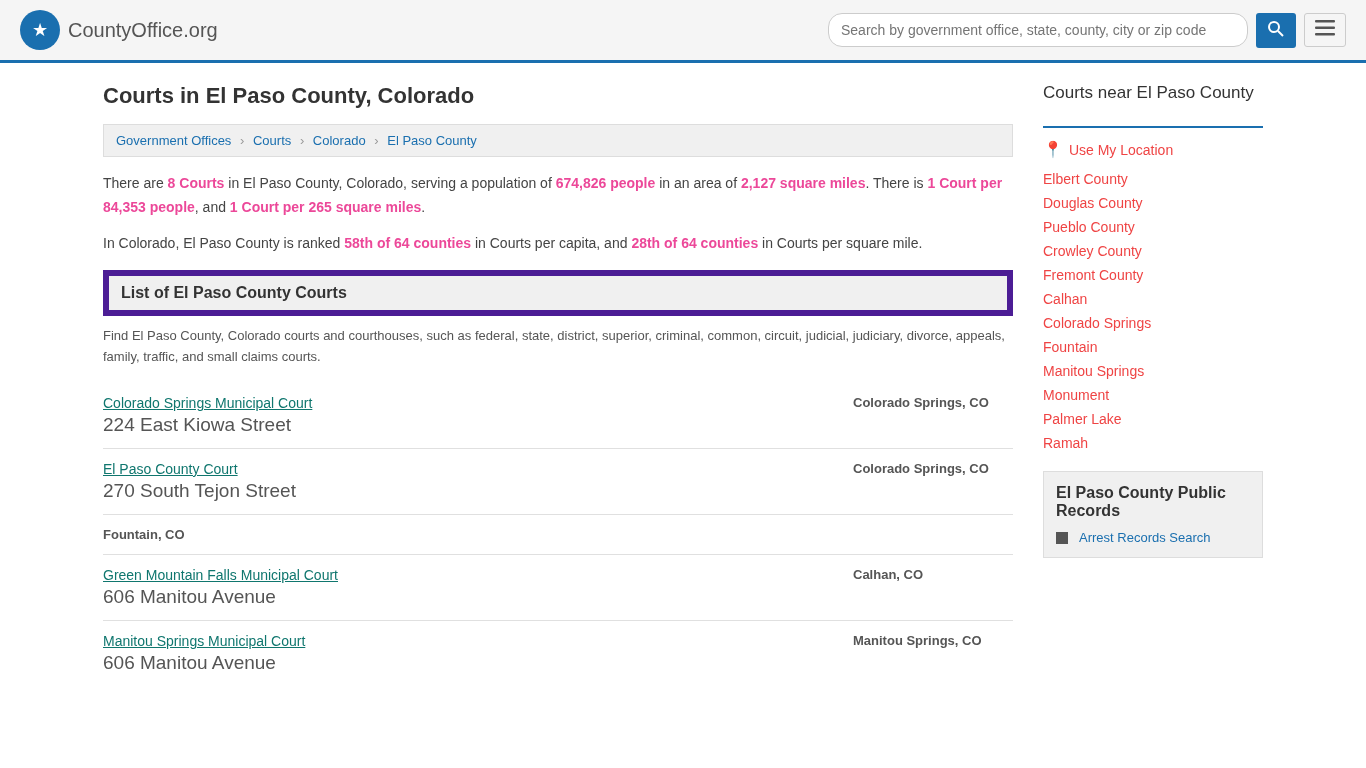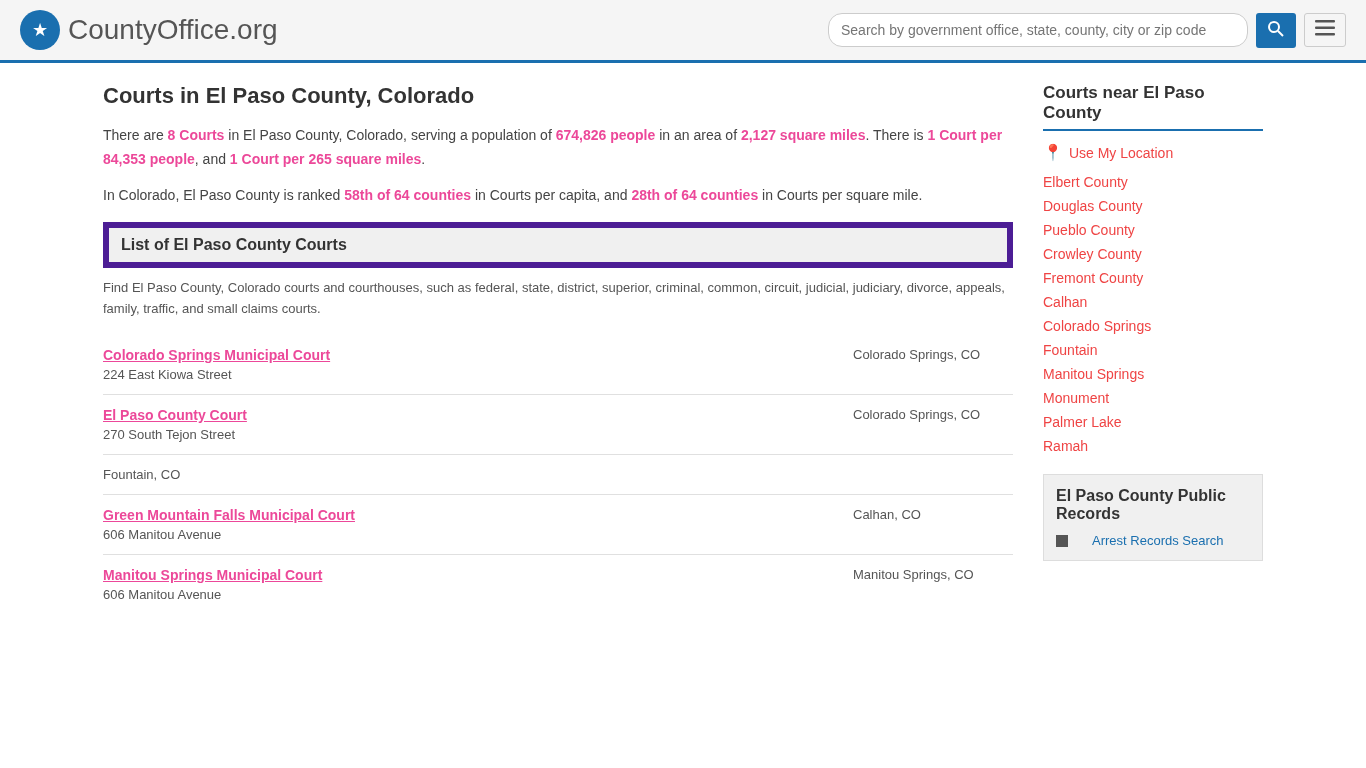--- a/index.html
+++ b/index.html
@@ -17,21 +17,21 @@
     .logo-area {
       display: flex;
       align-items: center;
       gap: 8px;
     }
     .logo-icon {
       width: 40px;
       height: 40px;
     }
     .logo-text {
-      font-size: 28px;
+      font-size: 20px;
       font-weight: bold;
       color: #1a6faf;
     }
     .logo-text span {
       color: #555;
       font-weight: normal;
     }
     .search-area {
       display: flex;
       align-items: center;
@@ -129,54 +129,55 @@
       line-height: 1.6;
     }
 
     
     .court-item {
       border-bottom: 1px solid #e0e0e0;
       padding: 12px 0;
     }
     .court-item:last-child { border-bottom: none; }
     .court-name {
-      font-weight: bold;
-      color: #ec4899;
+      font-weight: normal;
+      color: #0f766e;
       text-decoration: underline;
       cursor: pointer;
       font-size: 14px;
       display: block;
       margin-bottom: 3px;
     }
     .court-row {
       display: flex;
       justify-content: space-between;
       align-items: flex-start;
     }
     .court-address {
       color: #555;
-      font-size: 13px;
+      font-size: 19px;
     }
     .court-city {
       color: #555;
       font-size: 13px;
       min-width: 160px;
       text-align: left;
+      font-weight: bold;
     }
 
     
     .sidebar-section {
       margin-bottom: 20px;
     }
     .sidebar-title {
       font-size: 17px;
-      font-weight: bold;
+      font-weight: normal;
       color: #333;
       border-bottom: 2px solid #1a6faf;
-      padding-bottom: 6px;
+      padding-bottom: 23px;
       margin-bottom: 12px;
     }
     .sidebar-location {
       display: flex;
       align-items: center;
       gap: 6px;
       margin-bottom: 12px;
     }
     .location-pin {
       color: #555;
@@ -198,21 +199,21 @@
     }
     .sidebar-public-records-title {
       font-size: 16px;
       font-weight: bold;
       color: #333;
       margin-bottom: 10px;
     }
     .arrest-record-item {
       display: flex;
       align-items: center;
-      gap: 24px;
+      gap: 11px;
     }
     .arrest-icon {
       width: 12px;
       height: 12px;
       background: #555;
       display: inline-block;
       flex-shrink: 0;
     }
     .arrest-link {
       color: #1a6faf;
@@ -249,20 +250,29 @@
       </svg>
     </button>
   </div>
 </header>
 
 <div class="main-container">
 
   <div class="content">
     <h1 class="page-title">Courts in El Paso County, Colorado</h1>
 
+    <div class="breadcrumb">
+      <a href="#">Government Offices</a>
+      <span class="breadcrumb-sep">›</span>
+      <a href="#">Courts</a>
+      <span class="breadcrumb-sep">›</span>
+      <a href="#">Colorado</a>
+      <span class="breadcrumb-sep">›</span>
+      <a href="#">El Paso County</a>
+    </div>
 
     <p class="summary">
       <span>There are </span><b>8 Courts</b><span> in El Paso County, Colorado, serving a population of </span><b>674,826 people</b><span> in an area of </span><b>2,127 square miles</b><span>. There is </span><b>1 Court per 84,353 people</b><span>, and </span><b>1 Court per 265 square miles</b><span>.</span>
     </p>
     <p class="summary">
       <span>In Colorado, El Paso County is ranked </span><b>58th of 64 counties</b><span> in Courts per capita, and </span><b>28th of 64 counties</b><span> in Courts per square mile.</span>
     </p>
 
     <div class="list-header">List of El Paso County Courts</div>
     <p class="list-description">Find El Paso County, Colorado courts and courthouses, such as federal, state, district, superior, criminal, common, circuit, judicial, judiciary, divorce, appeals, family, traffic, and small claims courts.</p>

